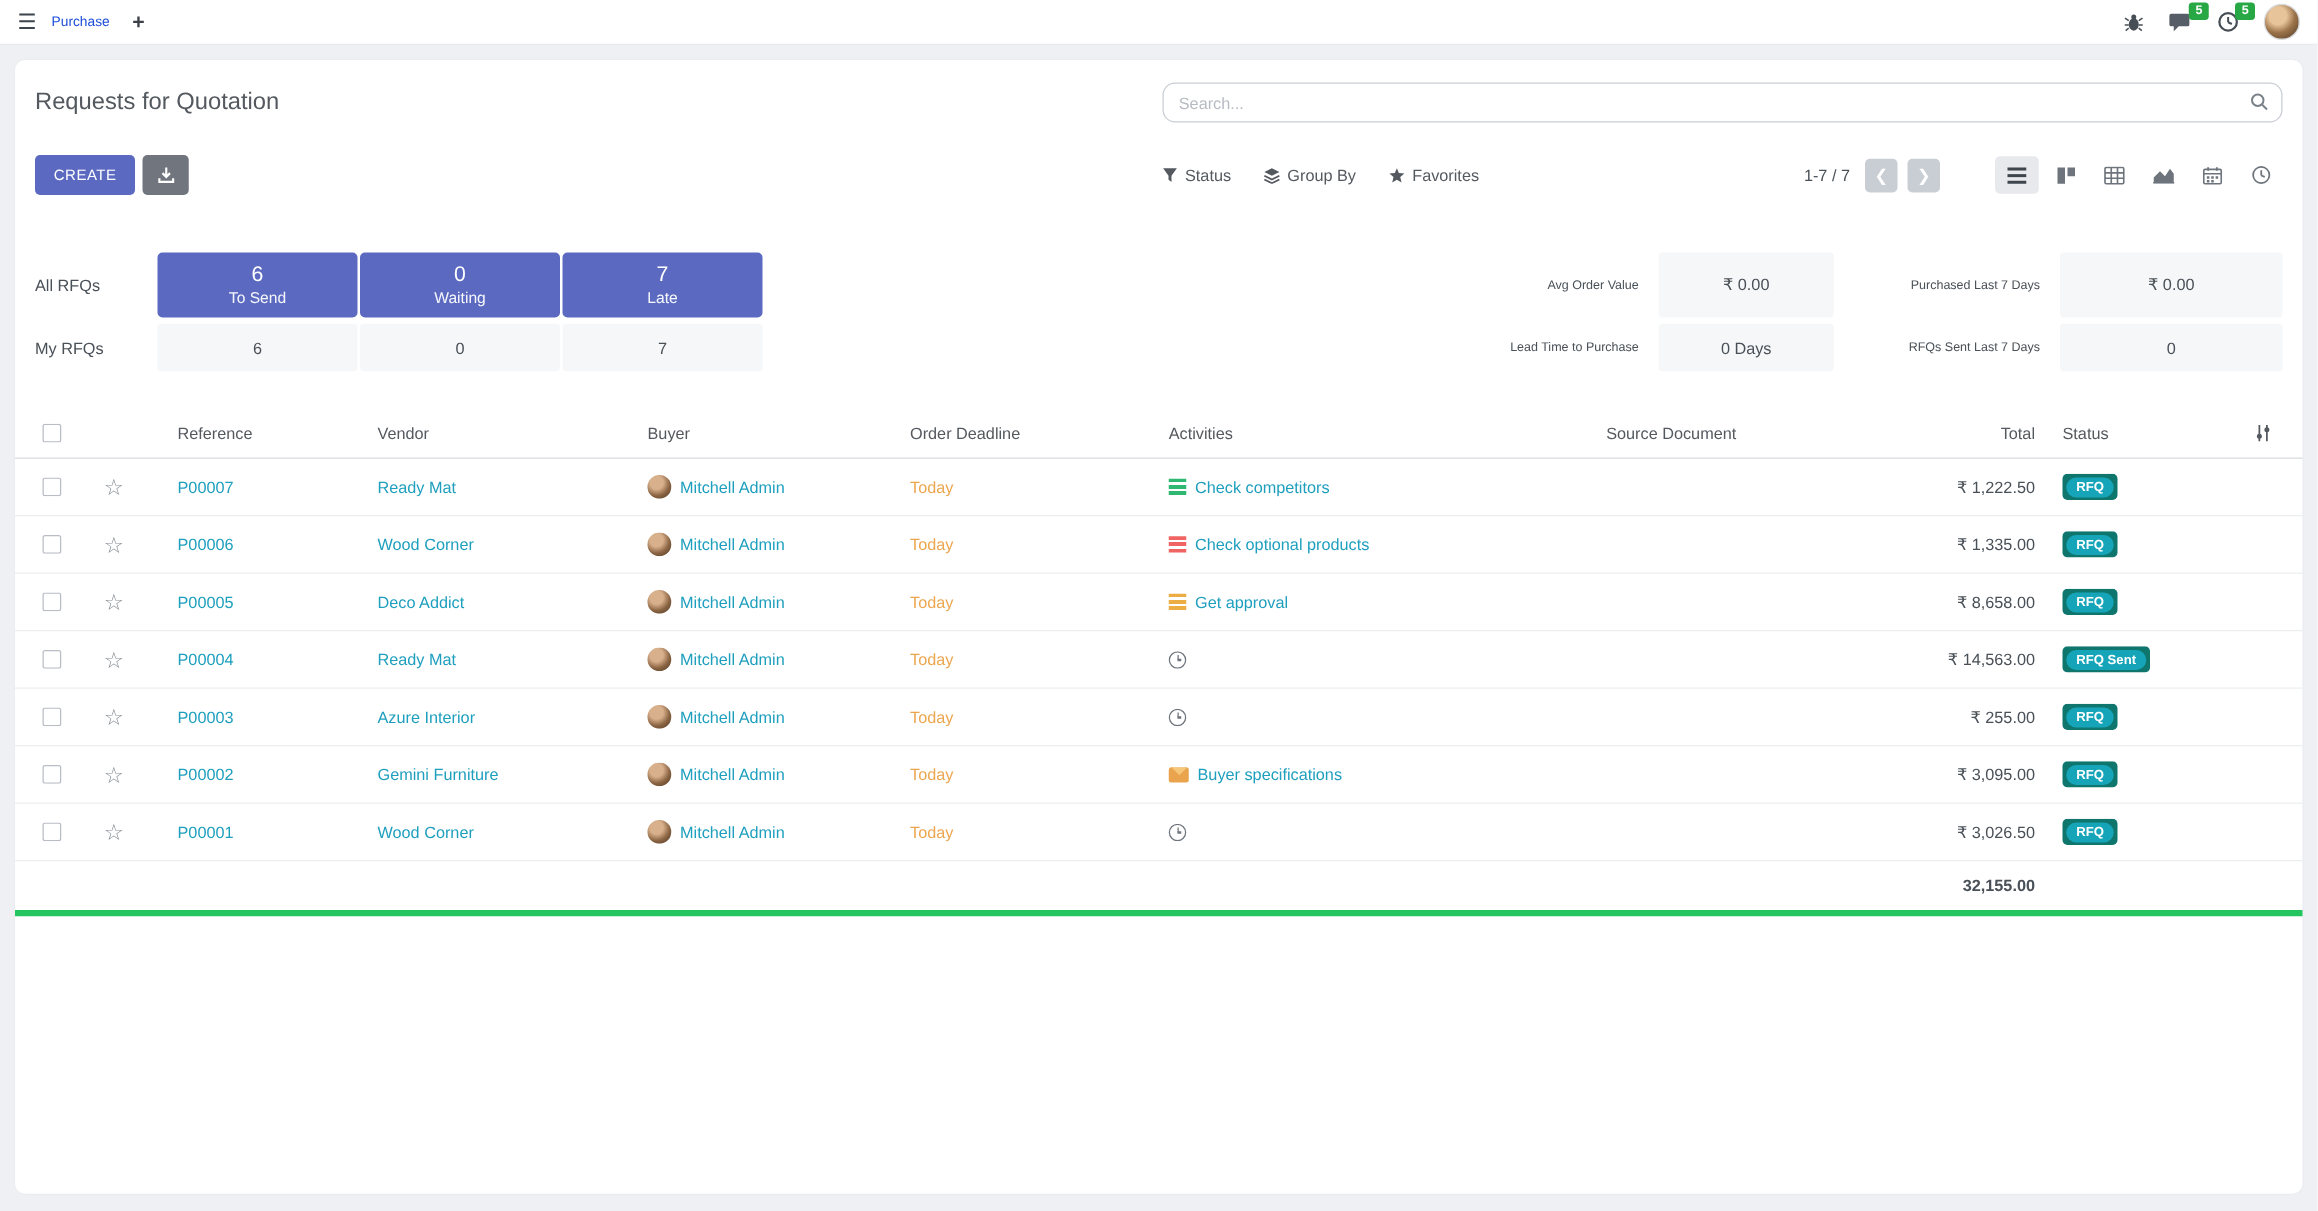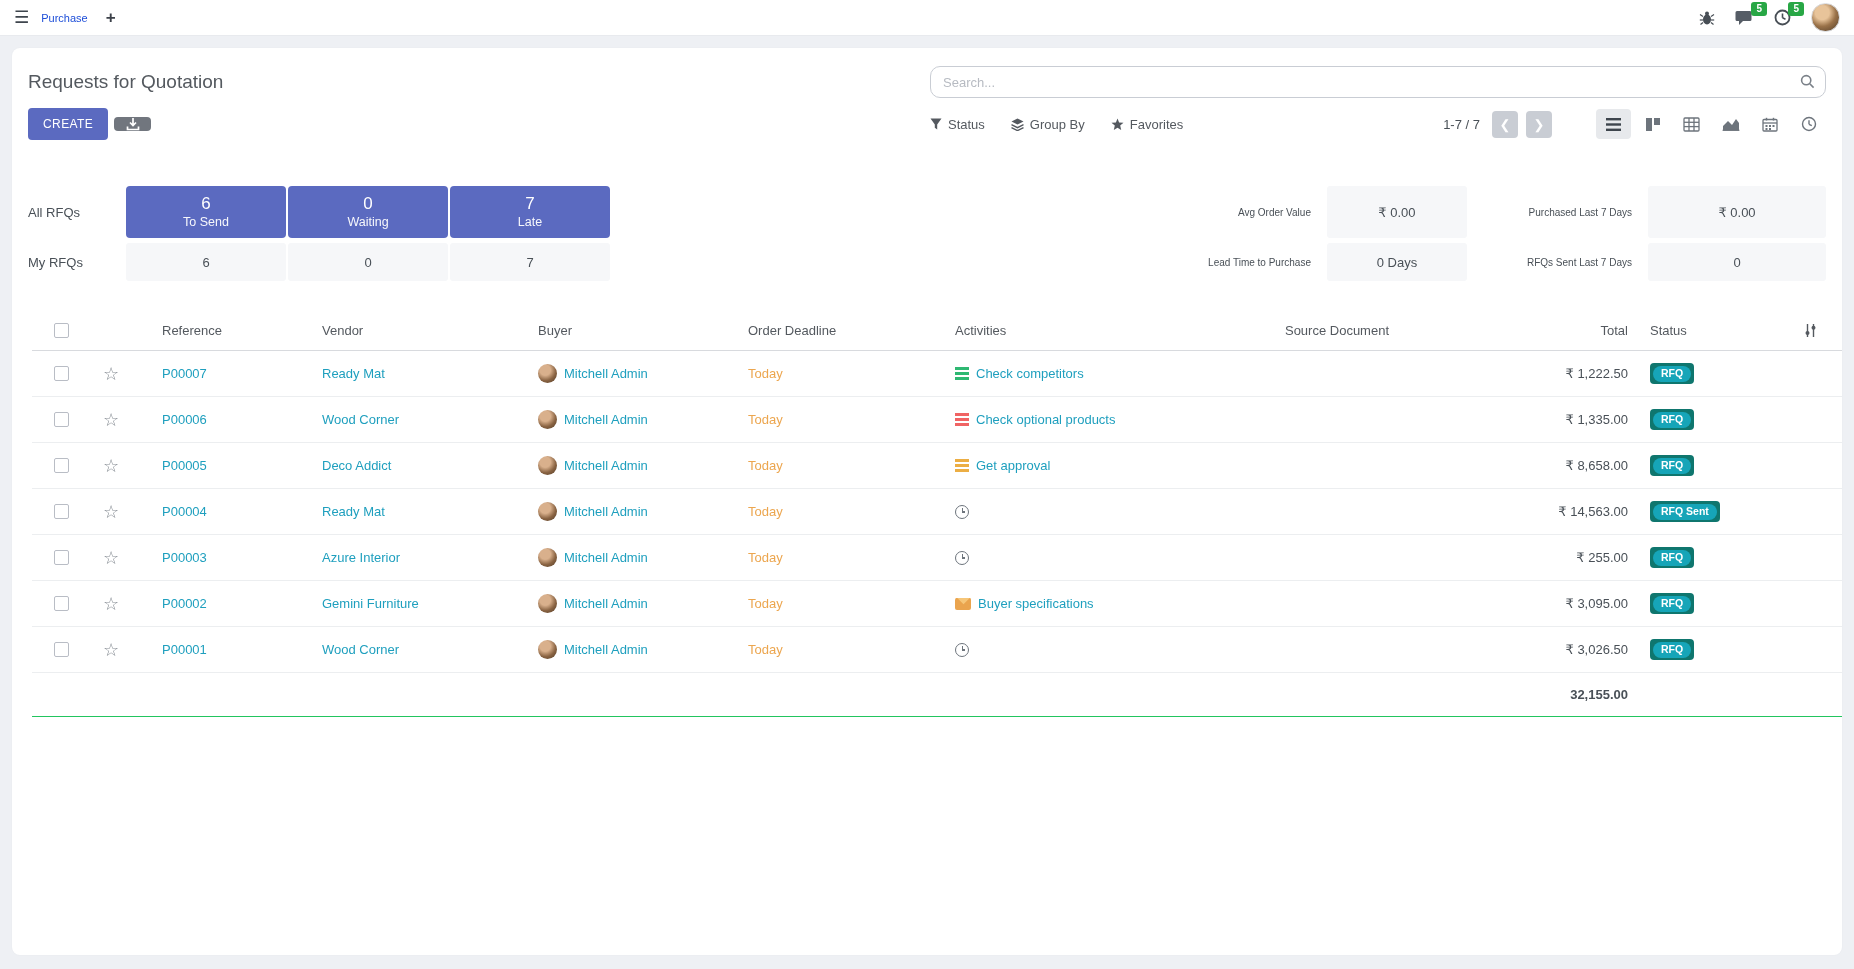--- a/index.html
+++ b/index.html
@@ -15,27 +15,27 @@
   .nav-right { margin-left:auto; display:flex; align-items:center; gap:20px; }
   .nav-ico { position:relative; display:inline-flex; align-items:center; cursor:pointer; }
   .nav-badge { position:absolute; top:-7px; right:-13px; background:#28a745; color:#fff; font-size:10px; font-weight:bold; padding:1px 5px; border-radius:3px; line-height:12px; }
   .avatar { width:29px; height:29px; border-radius:50%; background:radial-gradient(circle at 38% 32%, #e8c49a 0 28%, #9a7249 55%, #4e3a26 100%); border:1px solid #d8dade; cursor:pointer; }
 
   
   .page { padding:12px 12px 0 12px; }
   .card { background:#fff; border-radius:8px; min-height:907px; padding:18px 16px 0 16px; box-shadow:0 0 2px rgba(0,0,0,.04); }
 
   
-  .cp { display:grid; grid-template-columns:1fr 896px; grid-template-rows:auto auto; row-gap:10px; align-items:center; }
+  .cp { display:grid; grid-template-columns:1fr 896px; grid-template-rows:auto auto; row-gap:26px; align-items:center; }
   .cp-title { font-size:19px; font-weight:400; color:#54595f; }
   .search-wrap { position:relative; width:100%; }
   .search-input { width:100%; height:32px; border:1px solid #c9cdd4; border-radius:10px; padding:0 34px 0 12px; font-size:13px; color:#495057; outline:none; font-family:inherit; }
   .search-input::placeholder { color:#b7bbc2; }
   .search-ico { position:absolute; right:11px; top:8px; }
-  .cp-buttons { display:flex; gap:6px;align-items:center; }
+  .cp-buttons { display:flex; gap:6px; }
   .btn-create { background:#5b6ac0; color:#fff; border:none; border-radius:4px; font-size:12px; letter-spacing:.4px; padding:9px 15px; cursor:pointer; font-family:inherit; }
   .btn-export { background:#71767e; border:none; border-radius:4px; width:37px; display:flex; align-items:center; justify-content:center; cursor:pointer; }
   .filter-row { display:flex; align-items:center; gap:26px; }
   .filter-item { display:flex; align-items:center; gap:6px; color:#54595f; font-size:13px; cursor:pointer; }
   .pager { margin-left:auto; display:flex; align-items:center; gap:8px; }
   .pager-text { font-size:13px; color:#495057; margin-right:4px; }
   .pager-btn { width:26px; height:27px; border:none; border-radius:4px; background:#c9cdd4; color:#fff; font-size:13px; cursor:pointer; display:flex; align-items:center; justify-content:center; }
   .view-switcher { display:flex; align-items:center; gap:4px; margin-left:18px; }
   .vs-btn { width:35px; height:30px; border:none; background:transparent; border-radius:4px; display:flex; align-items:center; justify-content:center; cursor:pointer; }
   .vs-btn.active { background:#e7e9ec; }
@@ -50,25 +50,25 @@
   .kpi-cell { background:#f6f7f9; border-radius:3px; display:flex; align-items:center; justify-content:center; font-size:13px; color:#495057; cursor:pointer; }
   .dash-stats { margin-left:auto; display:flex; gap:60px; }
   .stat-col { display:grid; grid-template-rows:52px 38px; row-gap:5px; }
   .stat-row { display:flex; align-items:center; gap:16px; }
   .stat-label { flex:1; text-align:right; font-size:10px; color:#495057; white-space:nowrap; }
   .stat-box { background:#f6f7f9; border-radius:3px; height:100%; display:flex; align-items:center; justify-content:center; font-size:13px; color:#495057; }
   .stat-box.w1 { width:140px; }
   .stat-box.w2 { width:178px; }
 
   
-  .tablex { margin:30px -16px 0 -16px;padding-left:20px; }
+  .tablex { margin:30px -16px 0 -16px; }
   .trow, .thead, .tfoot { display:grid; grid-template-columns:58px 42px 182px 216px 210px 207px 1fr 290px 160px 130px 70px; align-items:center; }
   .thead { height:40px; border-bottom:1px solid #d8dade; color:#54595f; }
   .trow { height:46px; border-bottom:1px solid #eceef0; cursor:pointer; }
-  .tfoot { height:44px; border-bottom:1px solid #22c55e; }
+  .tfoot { height:44px; border-bottom:5px solid #22c55e; }
   .cell { padding:0 8px; white-space:nowrap; overflow:hidden; }
   .c-check { display:flex; justify-content:center; }
   .checkbox { width:15px; height:15px; border:1px solid #b9bdc5; border-radius:2px; background:#fff; display:inline-block; cursor:pointer; }
   .c-star { display:flex; justify-content:center; }
   .star { font-size:18px; color:#878d94; line-height:18px; }
   .c-ref { padding-left:30px; }
   .th { font-size:13px; }
   .c-source { text-align:center; }
   .c-total { text-align:right; padding-right:14px; }
   .c-gear { display:flex; justify-content:flex-end; padding-right:24px; }

